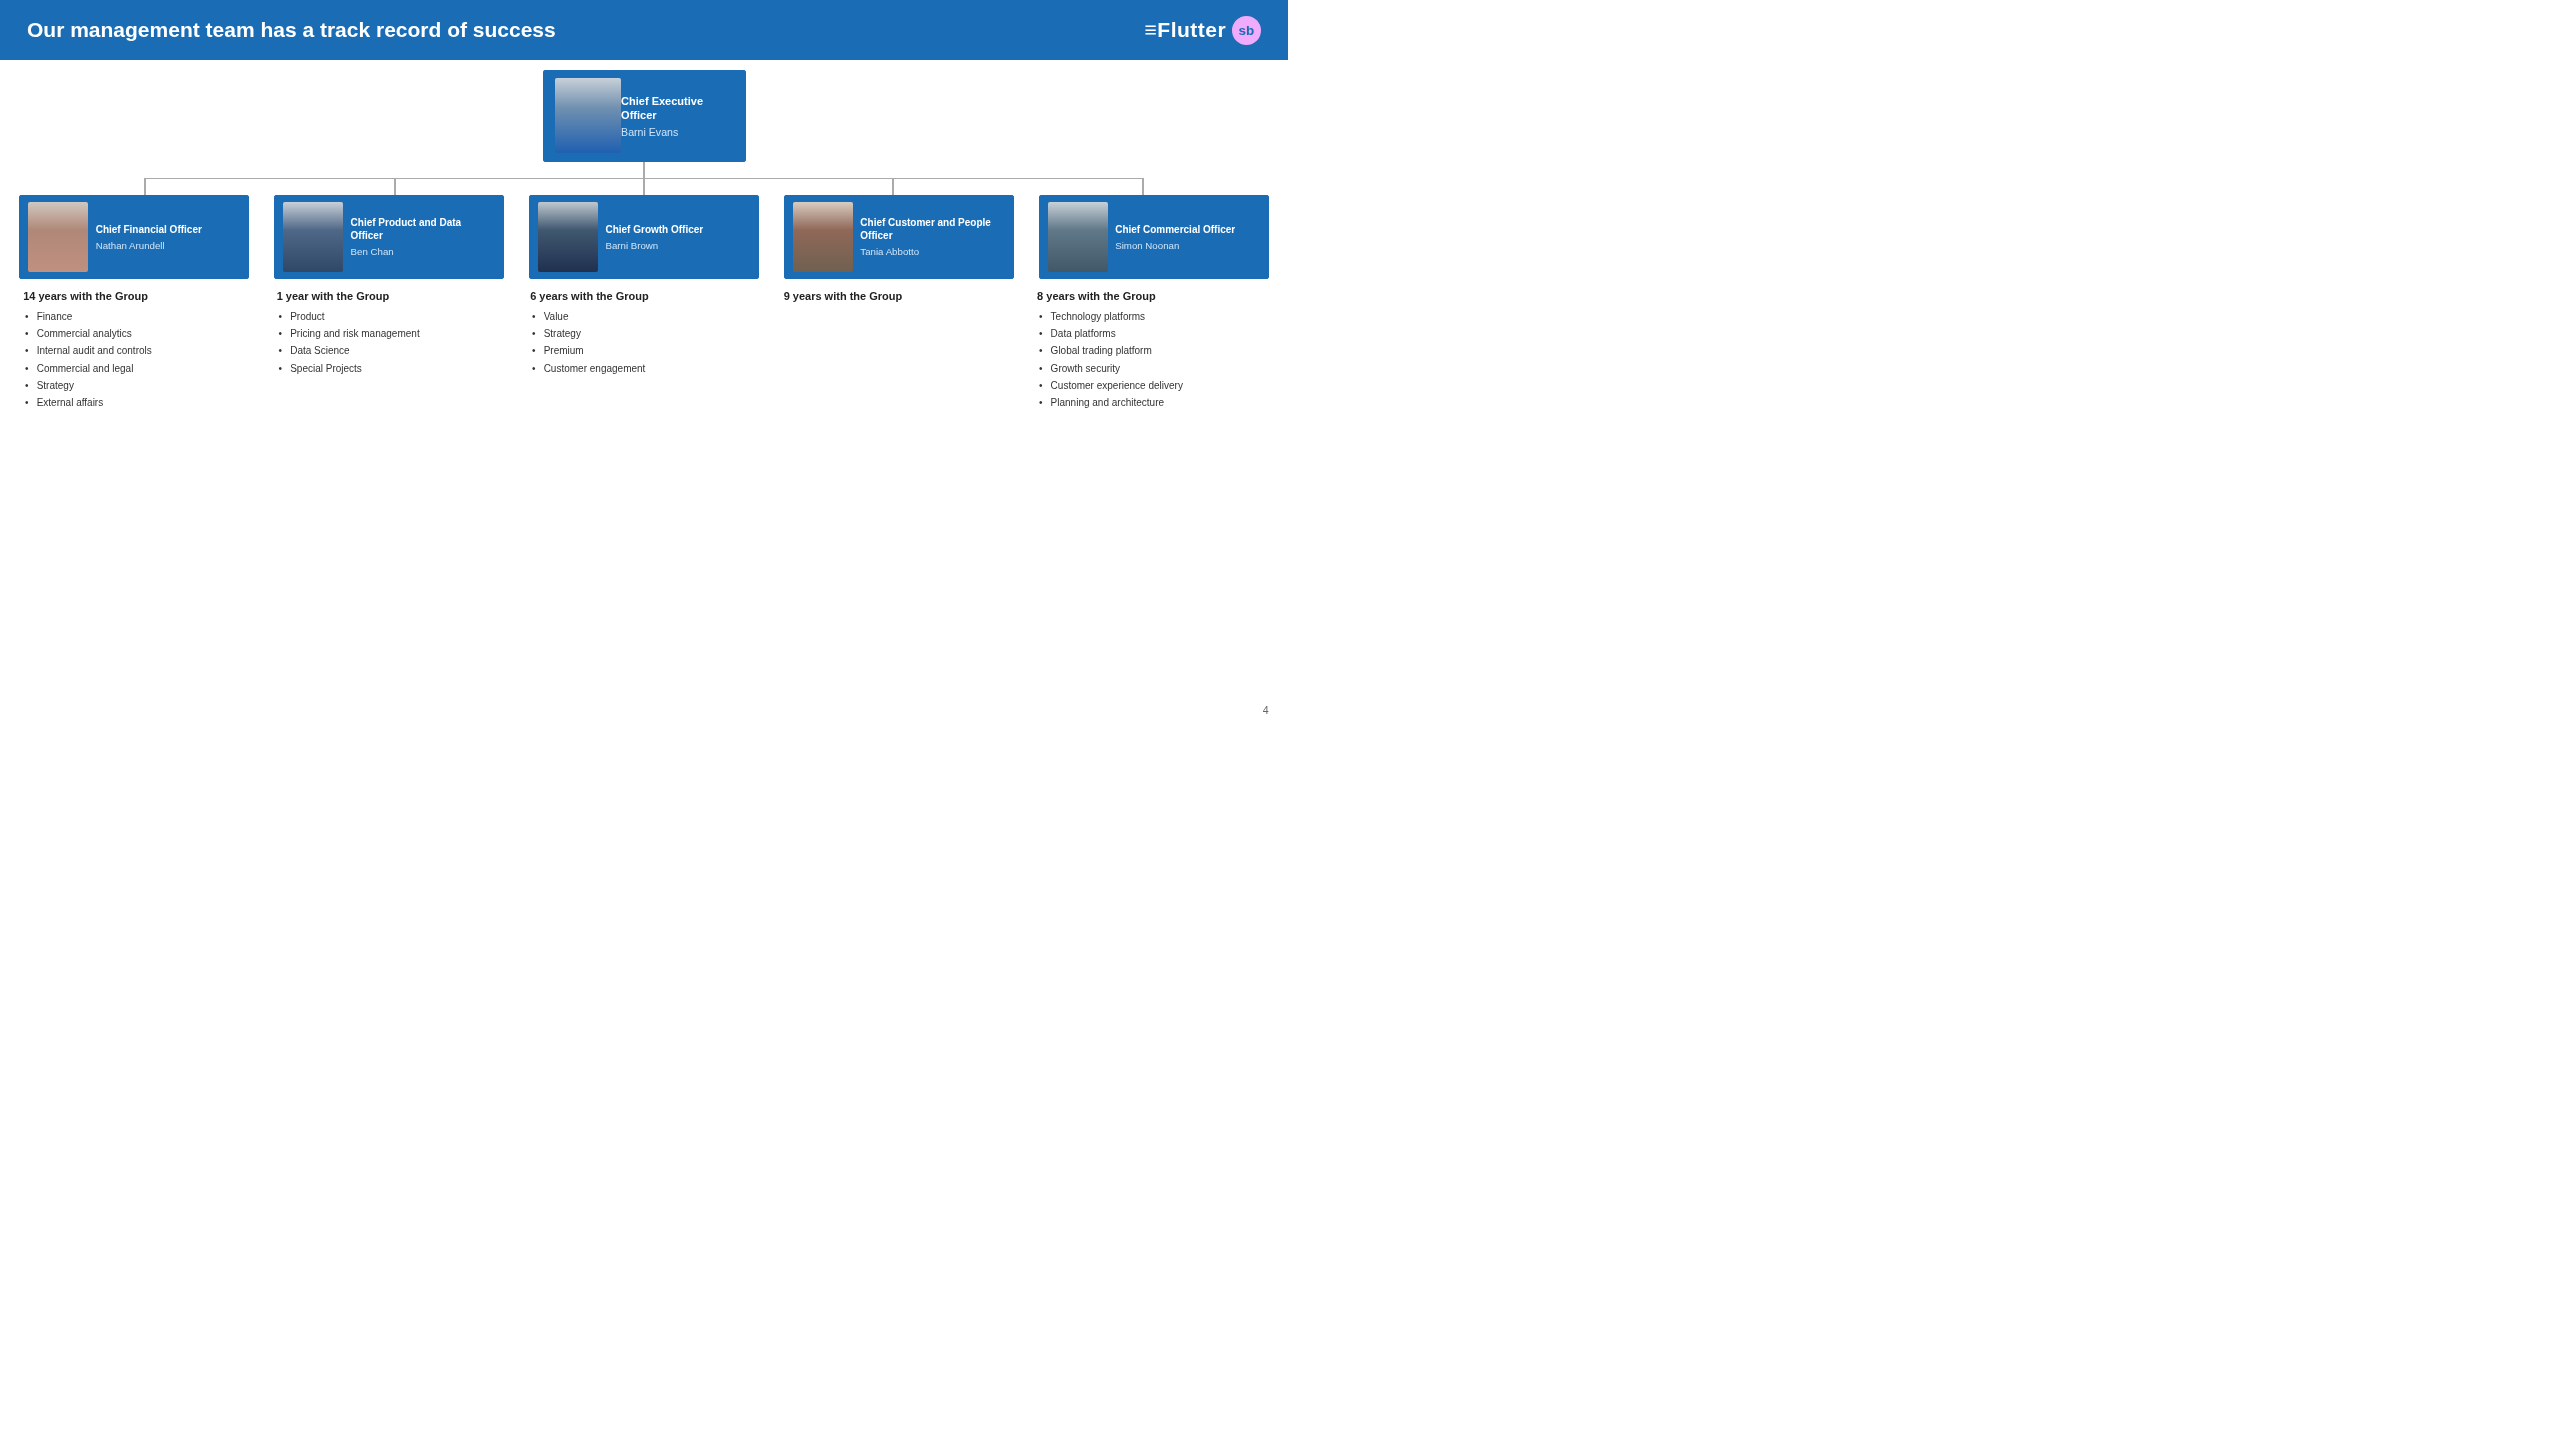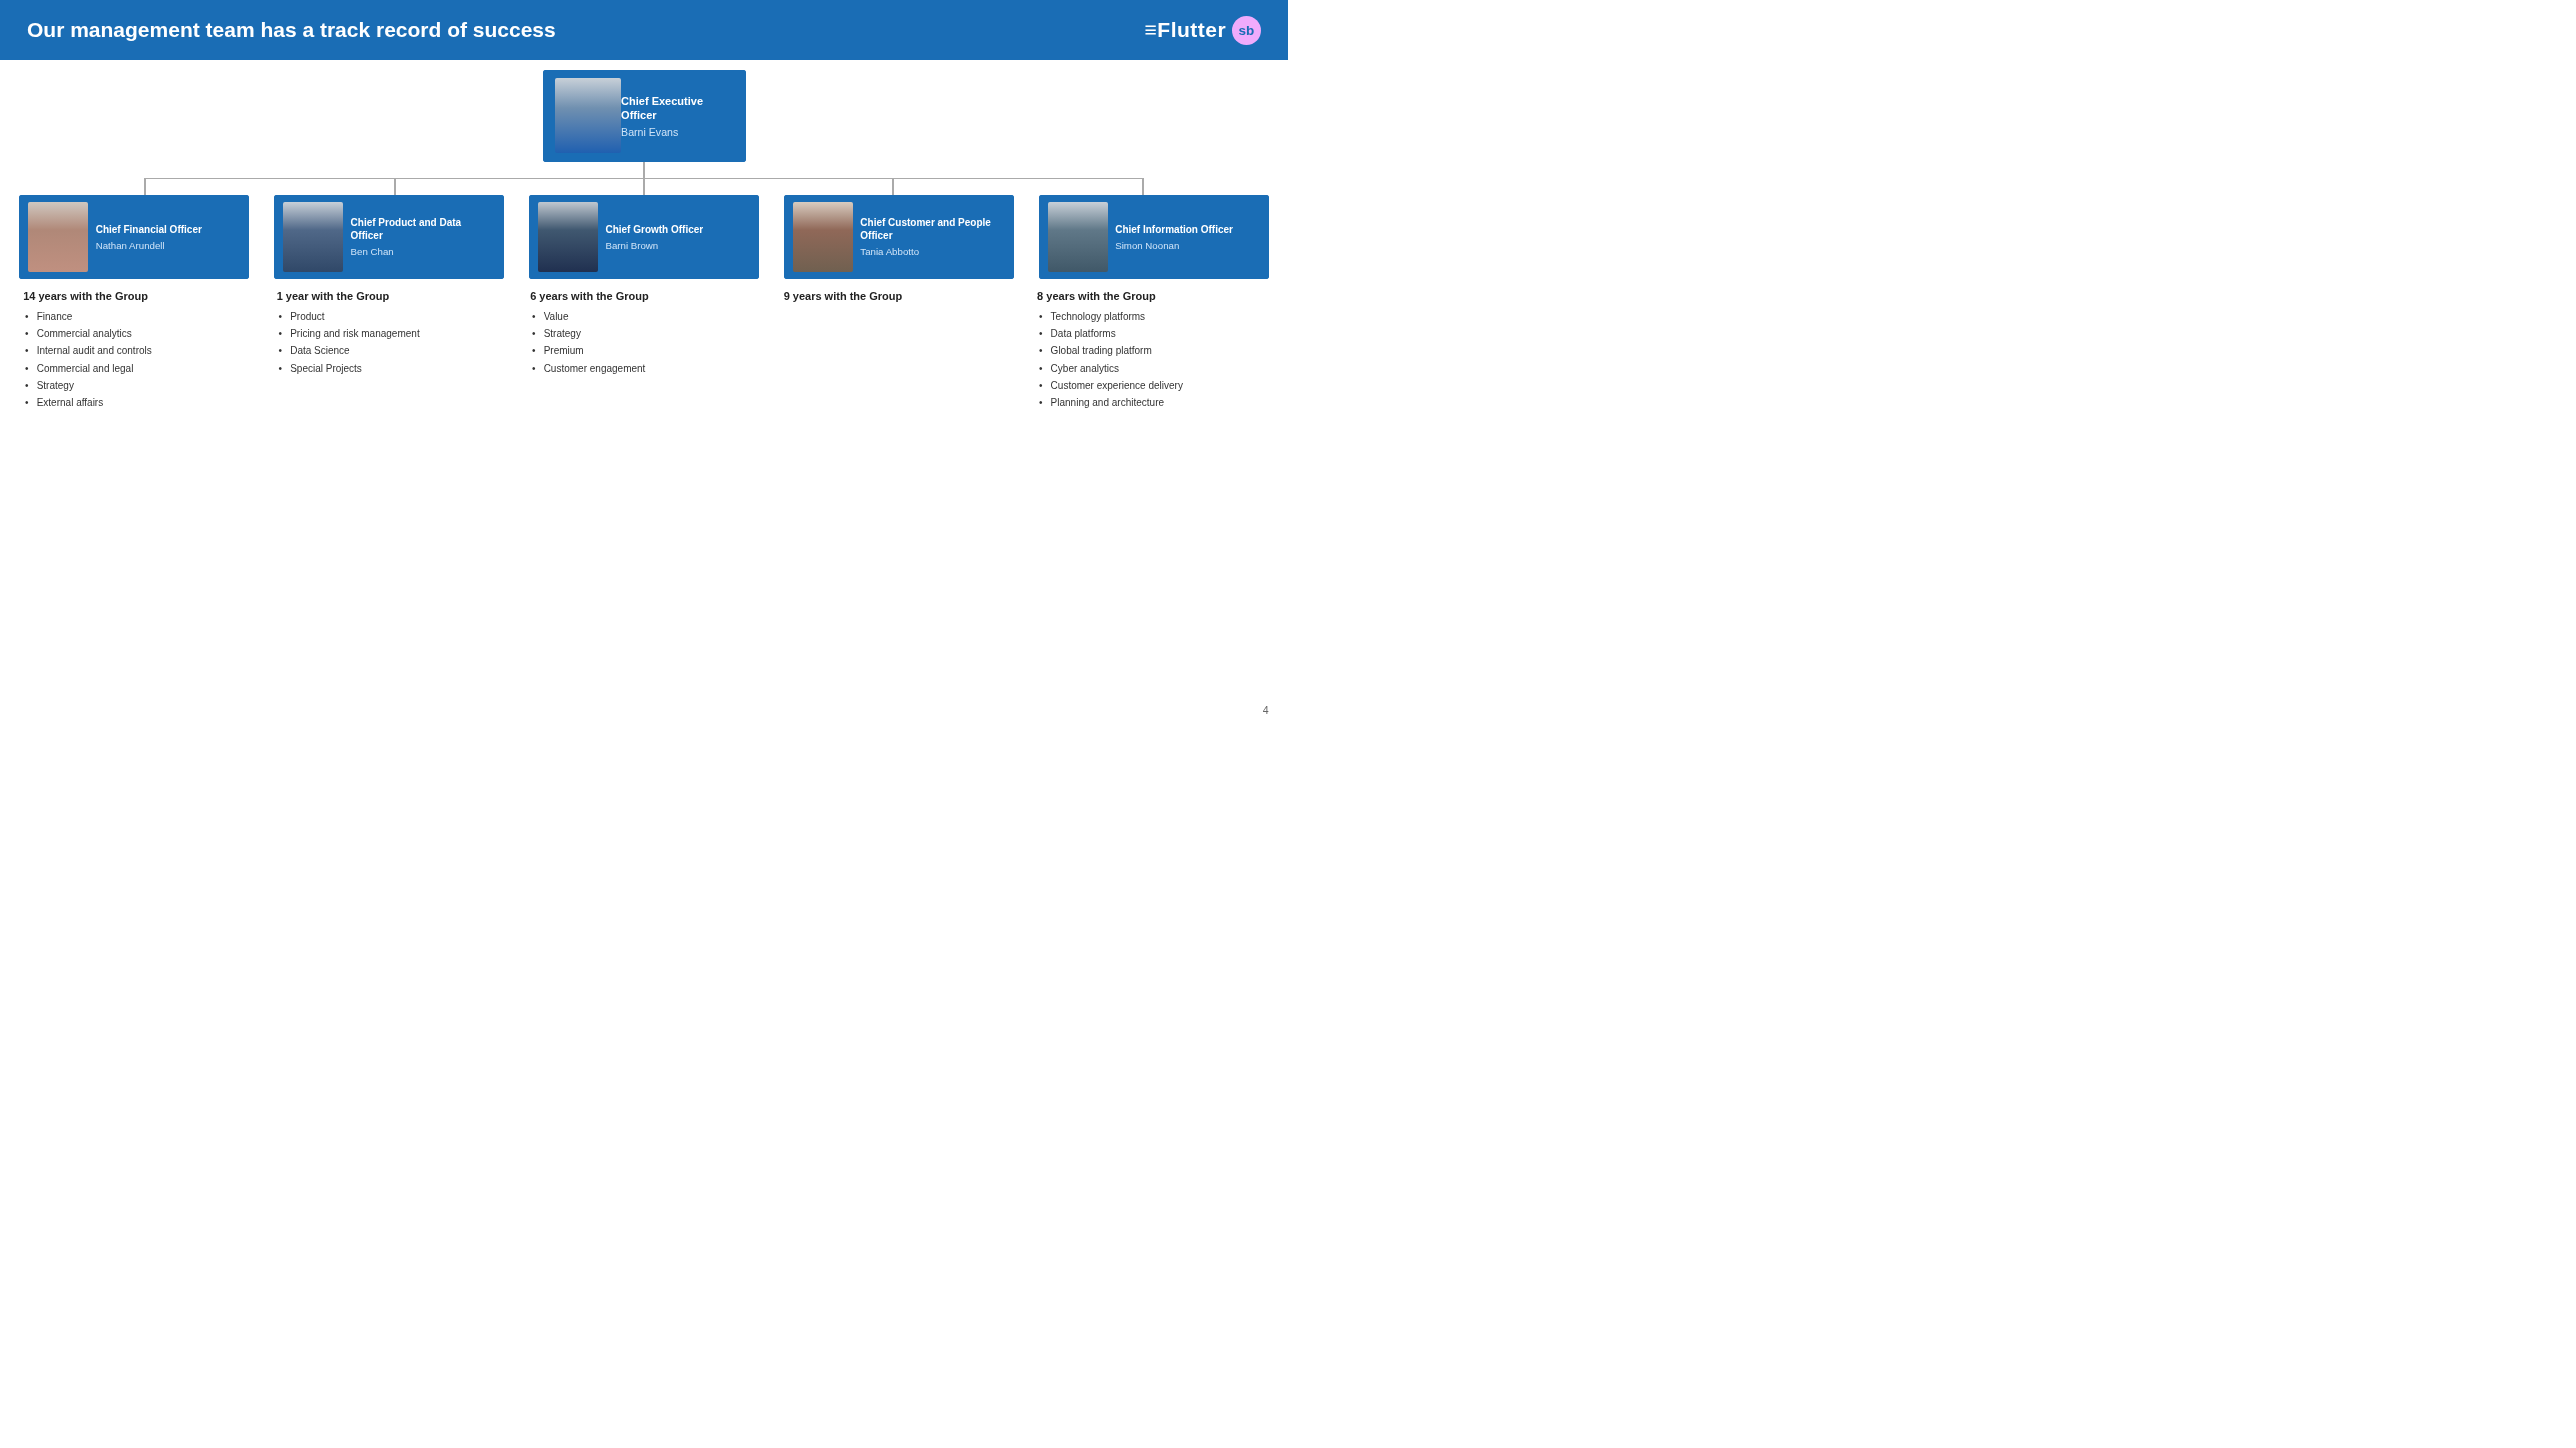--- a/index.html
+++ b/index.html
@@ -339,21 +339,21 @@
           </div>
         </div>
       </div>
 
       <div class="officer-column">
         <div class="officer-box">
           <div class="person-photo small">
             <div class="silhouette simon-photo"></div>
           </div>
           <div class="person-info">
-            <span class="officer-title">Chief Information Officer</span>
+            <span class="officer-title">Chief Commercial Officer</span>
             <span class="officer-name">Simon Noonan</span>
           </div>
         </div>
       </div>
 
     </div>
 
     <div class="details-section">
 
       <div class="details-column">
@@ -391,21 +391,21 @@
       <div class="details-column">
         <div class="years-label">9 years with the Group</div>
       </div>
 
       <div class="details-column">
         <div class="years-label">8 years with the Group</div>
         <ul class="bullet-list">
           <li>Technology platforms</li>
           <li>Data platforms</li>
           <li>Global trading platform</li>
-          <li>Cyber analytics</li>
+          <li>Growth security</li>
           <li>Customer experience delivery</li>
           <li>Planning and architecture</li>
         </ul>
       </div>
 
     </div>
   </div>
 </div>
 
 <div class="page-num">4</div>

